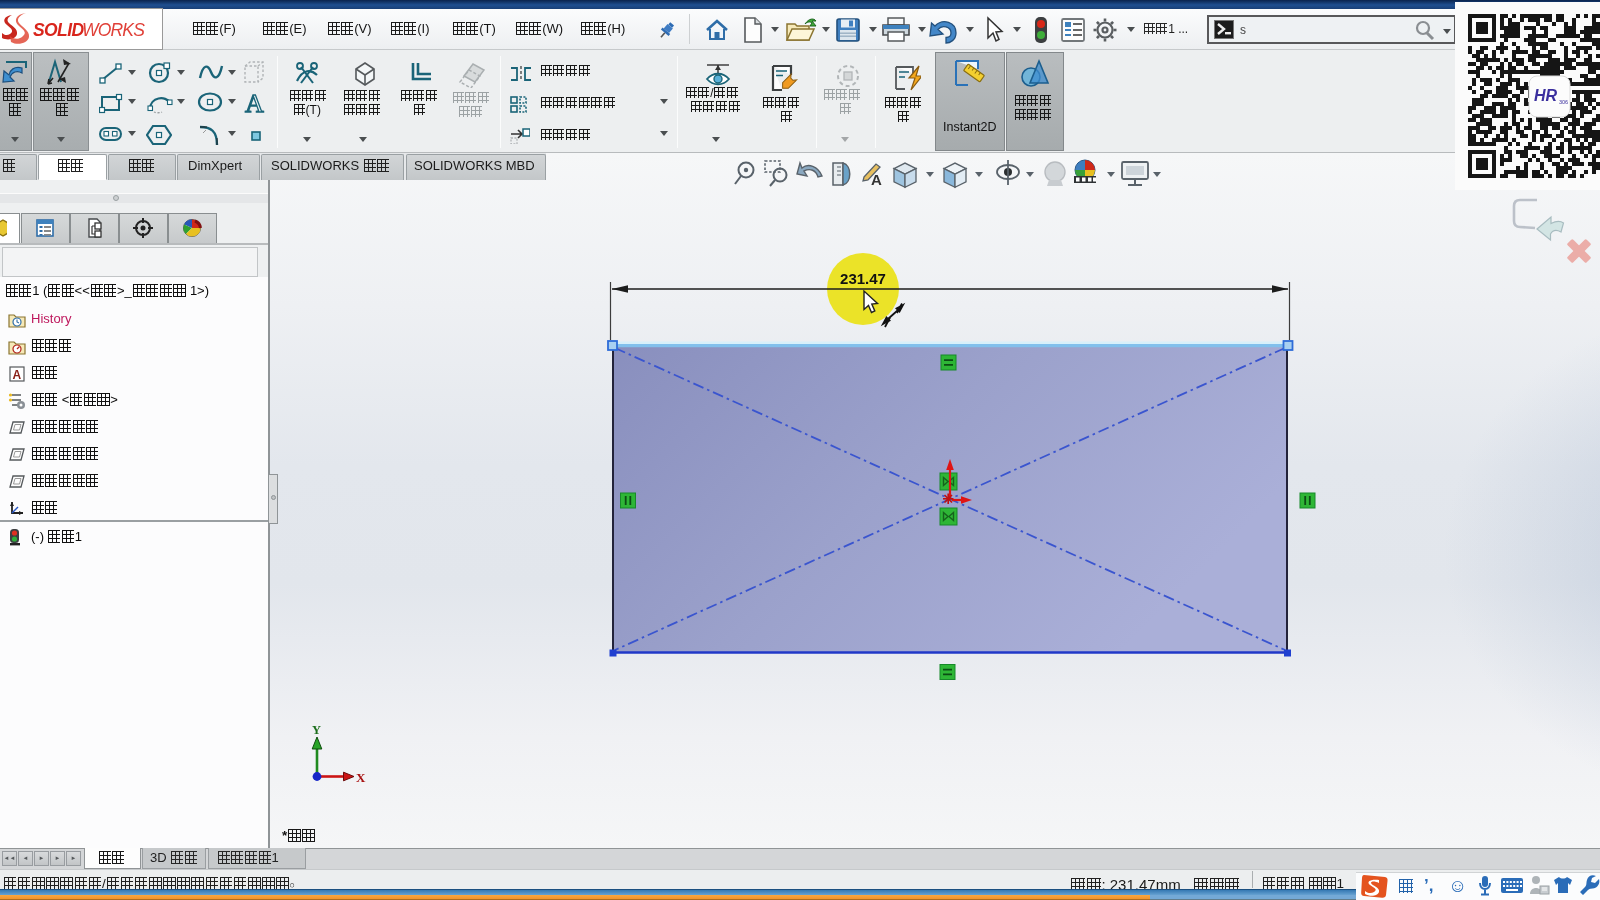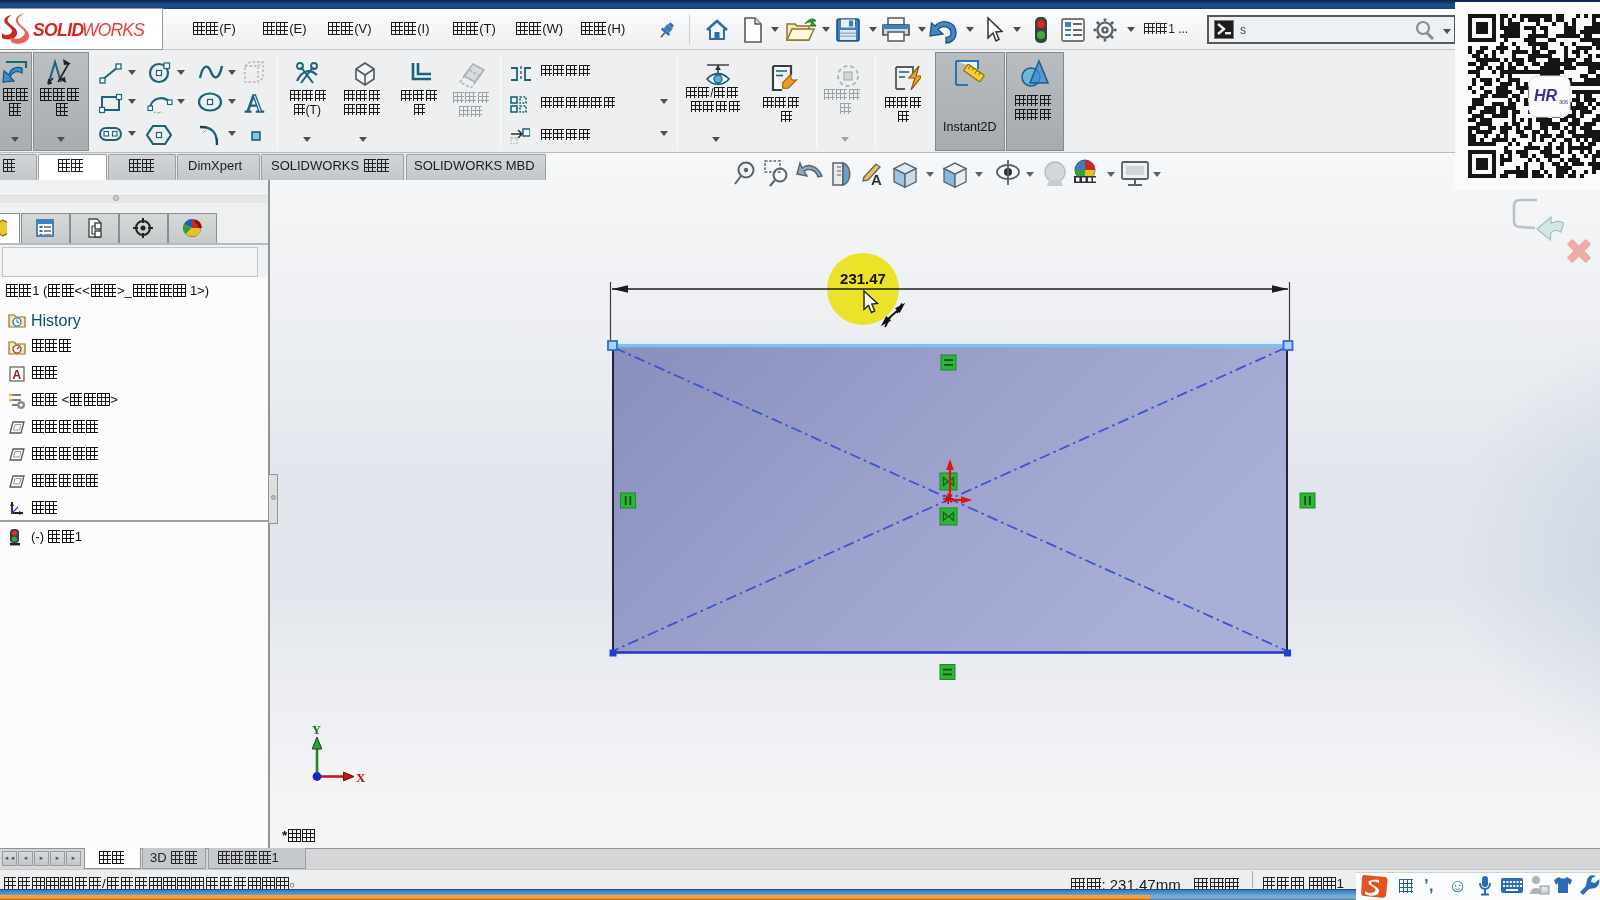--- a/index.html
+++ b/index.html
@@ -408,21 +408,21 @@
     </svg></div>
 <div style="position:absolute;left:0px;top:243px;width:269px;height:2px;background:#b8bbbd"></div>
 <div style="position:absolute;left:2px;top:247px;width:256px;height:30px;background:#f3f4f5;border:1px solid #c2c5c7"></div>
 <div style="position:absolute;left:0px;top:277px;width:268px;height:571px;background:#fcfcfd"></div>
 <div style="position:absolute;left:5px;top:284px;font-size:13px;color:#0a0a0a;white-space:nowrap"><b class="z"></b><b class="z"></b>1  (<b class="z"></b><b class="z"></b>&lt;&lt;<b class="z"></b><b class="z"></b>&gt;_<b class="z"></b><b class="z"></b><b class="z"></b><b class="z"></b> 1&gt;)</div>
 <div style="position:absolute;left:8px;top:311px;width:18px;height:18px;"><svg width="18" height="18">
       <path d="M1 4 L6 4 L8 6 L17 6 L17 16 L1 16 Z" fill="#f6e9b8" stroke="#8a7430" stroke-width="1.2"></path>
       <circle cx="9" cy="11" r="4" fill="#fff" stroke="#2e6da8" stroke-width="1.2"></circle>
       <path d="M9 8.5 L9 11 L11 12" stroke="#2e6da8" stroke-width="1.1" fill="none"></path>
     </svg></div>
-<div style="position:absolute;left:31px;top:312px;font-size:16px;color:#0c4a6e;white-space:nowrap">History</div>
+<div style="position:absolute;left:31px;top:312px;font-size:13px;color:#be185d;white-space:nowrap">History</div>
 <div style="position:absolute;left:8px;top:338px;width:18px;height:18px;"><svg width="18" height="18">
       <path d="M1 4 L6 4 L8 6 L17 6 L17 16 L1 16 Z" fill="#f6e9b8" stroke="#8a7430" stroke-width="1.2"></path>
       <circle cx="9" cy="11" r="4" fill="#fff" stroke="#b02018" stroke-width="1.2"></circle>
       <path d="M9 11 L11.5 8.5" stroke="#b02018" stroke-width="1.2"></path>
     </svg></div>
 <div style="position:absolute;left:31px;top:339px;font-size:13px;color:#0a0a0a;white-space:nowrap"><b class="z"></b><b class="z"></b><b class="z"></b></div>
 <div style="position:absolute;left:8px;top:365px;width:18px;height:18px;"><svg width="18" height="18">
       <rect x="2" y="2" width="14" height="14" fill="#fff" stroke="#55595c" stroke-width="1.2"></rect>
       <text x="4.5" y="13.5" font-size="12" font-weight="bold" fill="#8a2018">A</text>
     </svg></div>

